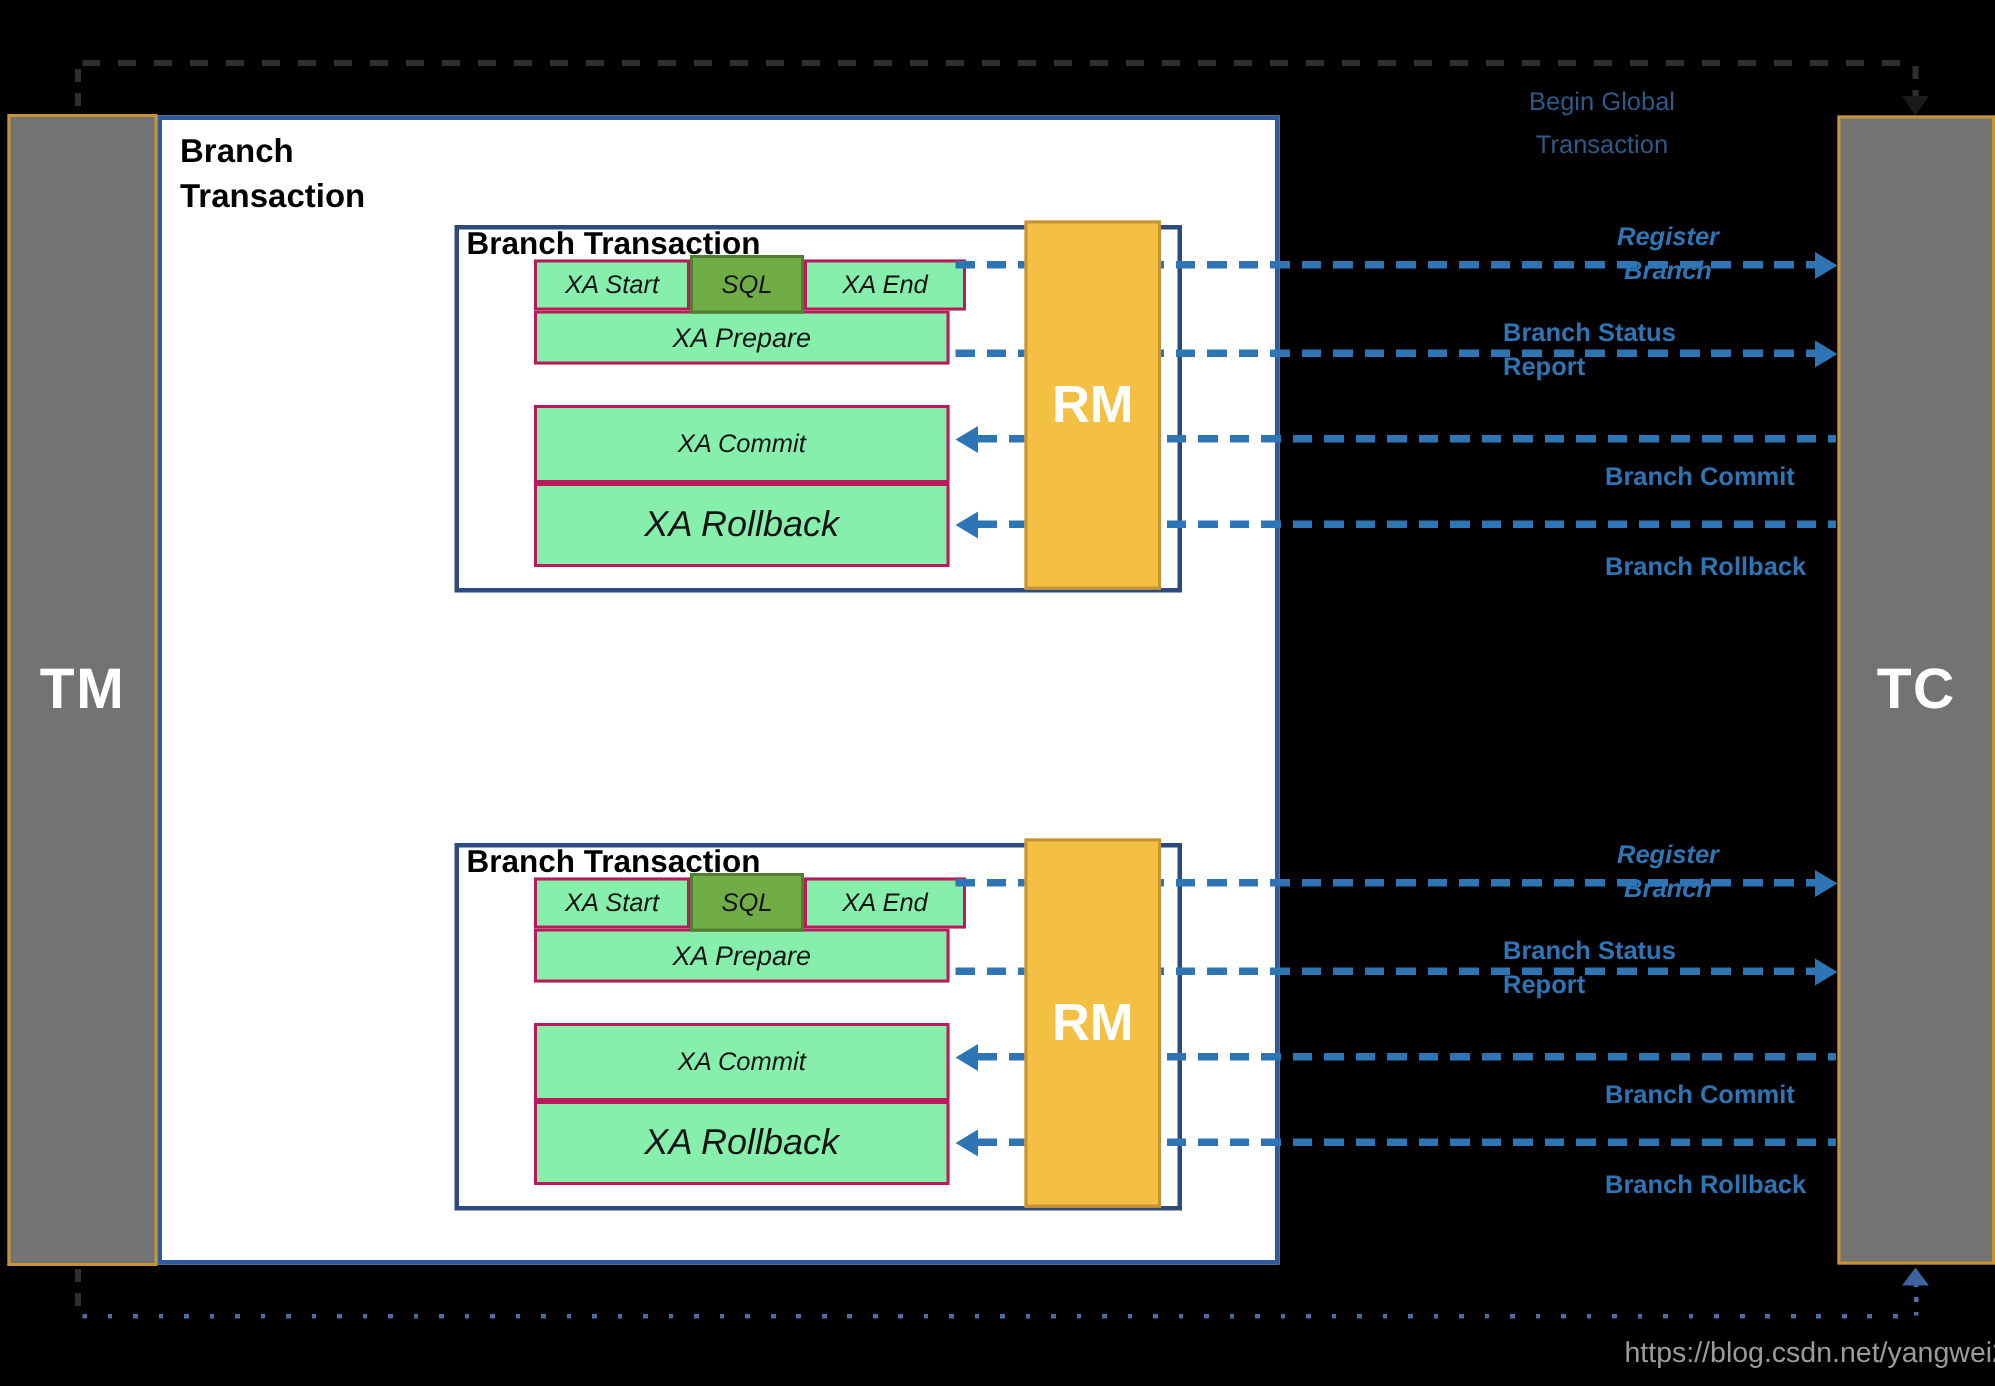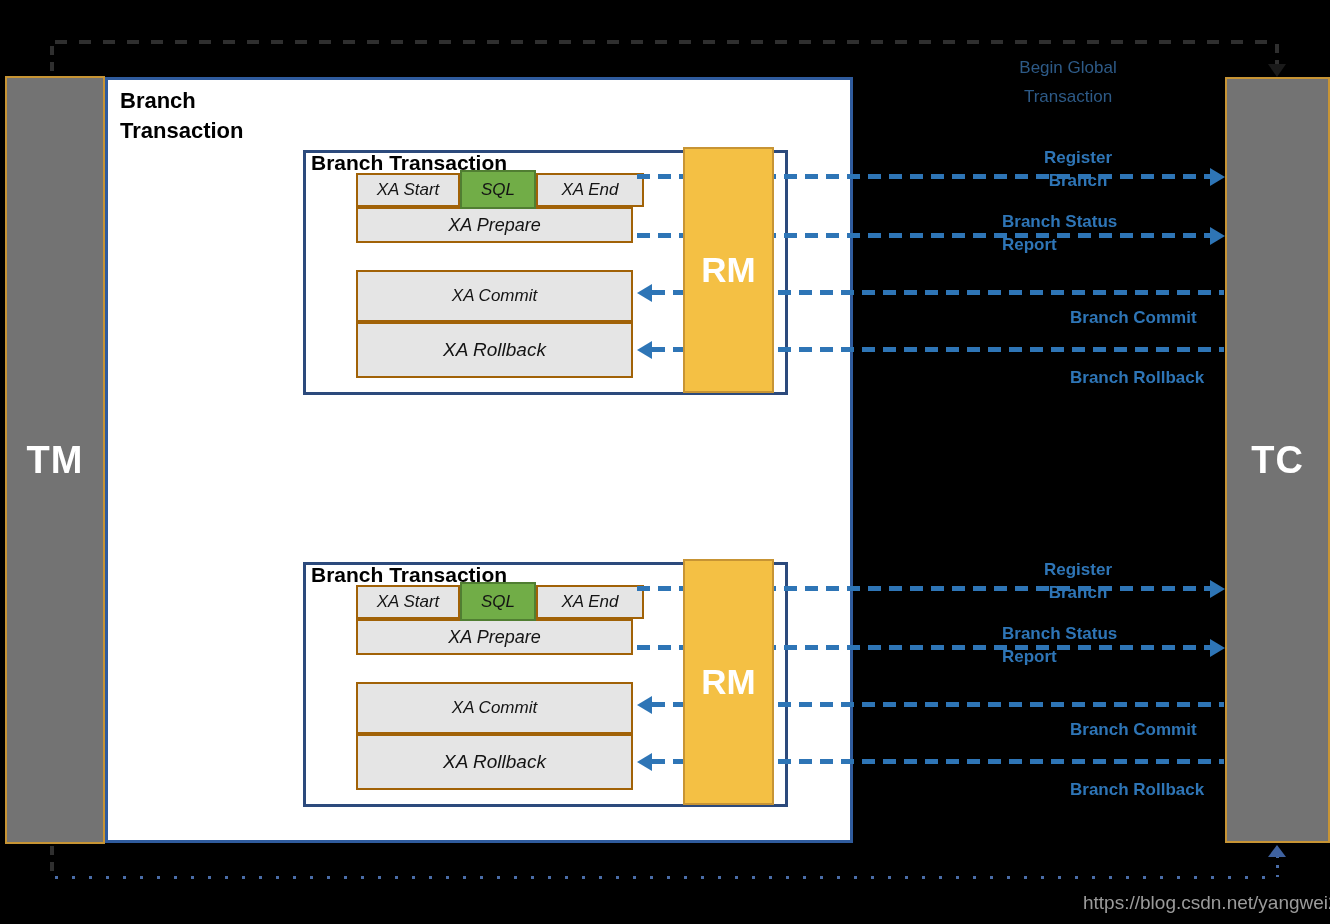--- a/index.html
+++ b/index.html
@@ -26,30 +26,30 @@
   }
   
   .branch-group{position:absolute;left:0;top:0;width:1330px;height:0;}
   .branch-group.g2{top:412px;}
   .bt-box{
     position:absolute;left:303px;top:150px;width:485px;height:245px;
     background:#fff;border:3px solid #2C4A7C;box-sizing:border-box;
   }
   .bt-title{position:absolute;left:311px;top:151px;color:#000;font-size:21px;font-weight:bold;}
   .xa{
-    position:absolute;box-sizing:border-box;background:#e5e5e5;border:2px solid #a16207;
+    position:absolute;box-sizing:border-box;background:#86efac;border:2px solid #be185d;
     display:flex;align-items:center;justify-content:center;
     font-style:italic;color:#141414;
   }
   .xa-start{left:356px;top:173px;width:104px;height:34px;font-size:17px;}
   .sql-box{left:460px;top:170px;width:76px;height:39px;font-size:17px;background:#71AD47;border:2px solid #507E32;z-index:3;}
   .xa-end{left:536px;top:173px;width:108px;height:34px;font-size:17px;}
   .xa-prepare{left:356px;top:207px;width:277px;height:36px;font-size:18px;}
   .xa-commit{left:356px;top:270px;width:277px;height:52px;font-size:17px;}
-  .xa-rollback{left:356px;top:322px;width:277px;height:56px;font-size:19px;}
+  .xa-rollback{left:356px;top:322px;width:277px;height:56px;font-size:24px;}
   .rm-box{
     position:absolute;left:683px;top:147px;width:91px;height:246px;
     background:#F4C044;border:2px solid #C79434;box-sizing:border-box;
     display:flex;align-items:center;justify-content:center;
     color:#fff;font-size:35px;font-weight:600;z-index:6;
   }
   
   .dash-line{
     position:absolute;height:5px;z-index:4;
     background:repeating-linear-gradient(90deg,#2E75B6 0 13px,transparent 13px 21px);
@@ -60,21 +60,21 @@
   .a4{left:652px;top:347px;width:572px;}
   .head-right,.head-left{position:absolute;width:0;height:0;z-index:4;}
   .head-right{border-top:9px solid transparent;border-bottom:9px solid transparent;border-left:15px solid #2E75B6;}
   .head-left{border-top:9px solid transparent;border-bottom:9px solid transparent;border-right:15px solid #2E75B6;}
   .h1{left:1210px;top:168px;}
   .h2{left:1210px;top:227px;}
   .h3{left:637px;top:284px;}
   .h4{left:637px;top:341px;}
   
   .msg{position:absolute;color:#2E75B6;font-size:17px;font-weight:bold;line-height:23px;z-index:5;}
-  .m-register{left:1015px;top:146px;width:126px;text-align:center;}
+  .m-register{left:1049px;top:146px;width:126px;text-align:center;font-style:italic;}
   .m-status{left:1002px;top:210px;width:145px;text-align:left;}
   .m-commit{left:1070px;top:306px;width:170px;}
   .m-rollback{left:1070px;top:366px;width:175px;}
   
   .dark-h{position:absolute;height:4px;background:repeating-linear-gradient(90deg,#2f2f2f 0 12px,transparent 12px 24px);}
   .dark-v{position:absolute;width:4px;background:repeating-linear-gradient(180deg,#2f2f2f 0 9px,transparent 9px 16px);}
   .top-h{left:55px;top:40px;width:1213px;}
   .top-v-left{left:50px;top:46px;height:28px;}
   .top-v-right{left:1275px;top:44px;height:22px;}
   .bot-v-left{left:50px;top:846px;height:30px;}

